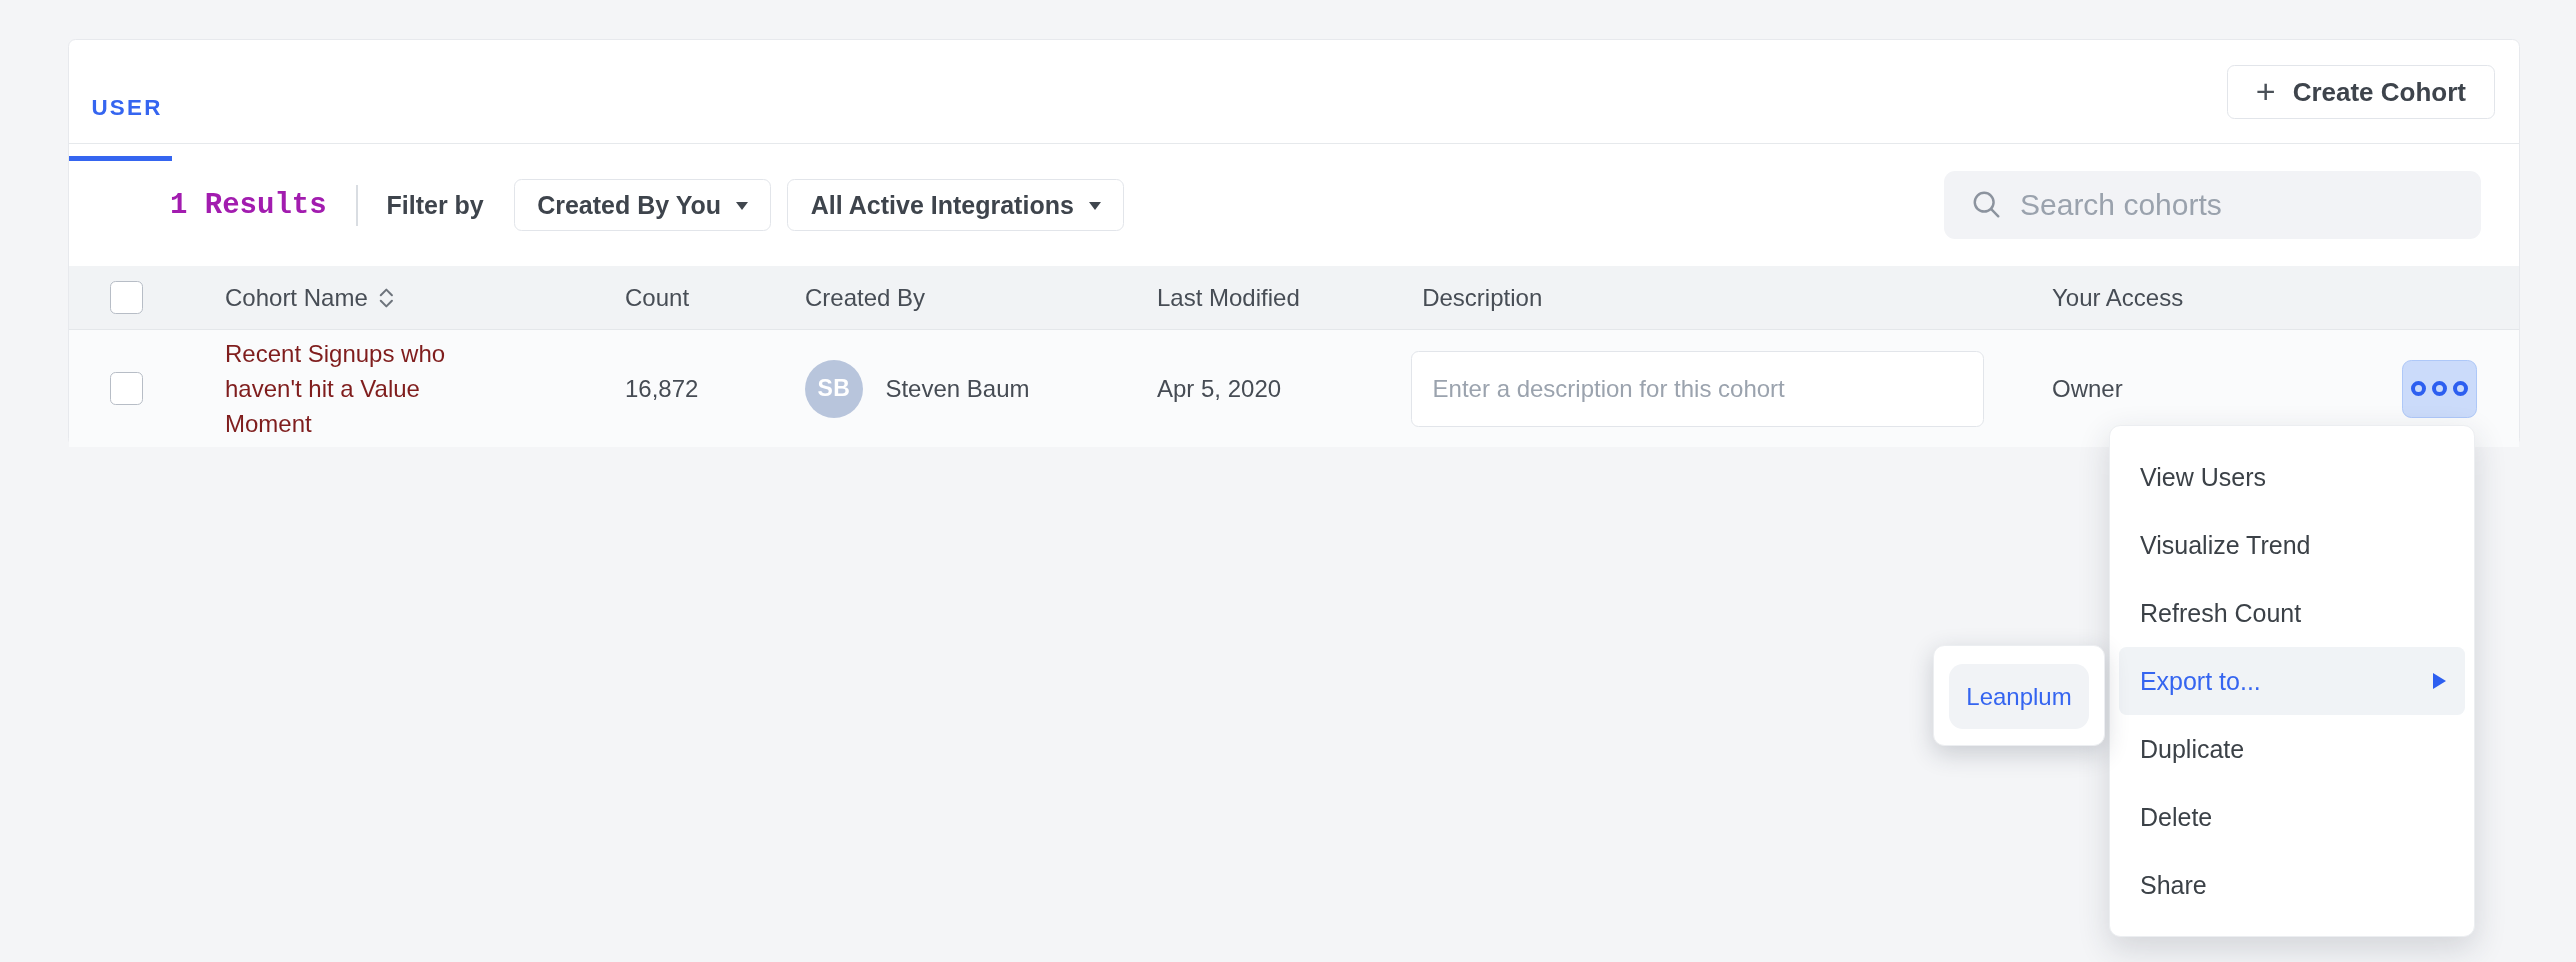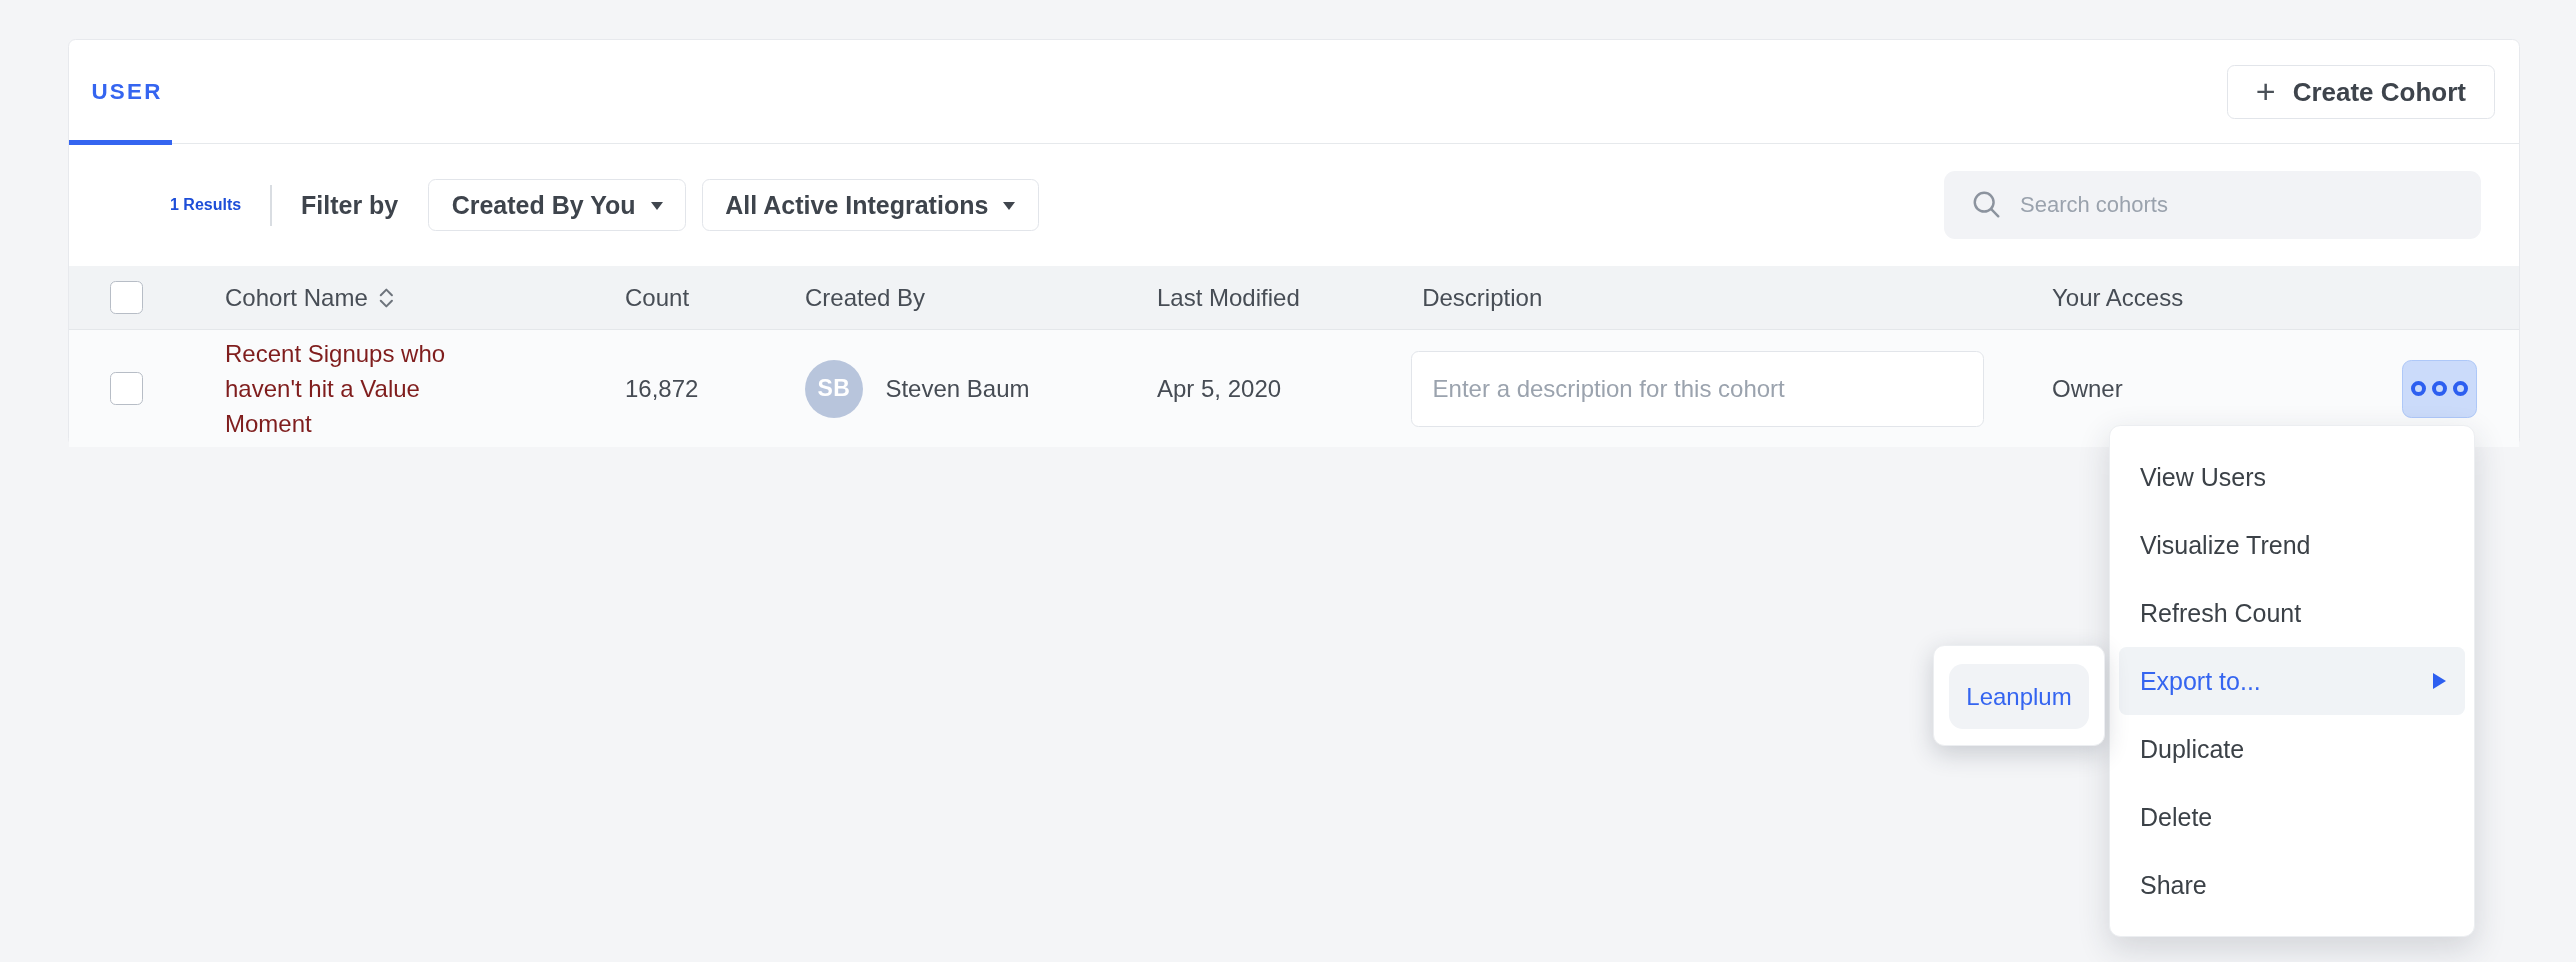--- a/index.html
+++ b/index.html
@@ -14,54 +14,54 @@
 
   
   .panel {
     position:absolute; left:68px; top:39px; width:2452px; height:407px;
     background:#ffffff; border:0.9px solid #e7e9ed; border-radius:7.5px;
   }
 
   
   .tabbar { position:relative; height:104px; border-bottom:0.9px solid #e6e9ec; }
   .tab {
-    position:absolute; left:0; top:0; width:103px; height:104px;
+    position:absolute; left:0; top:16px; width:103px; height:104px;
     display:flex; align-items:center; padding-left:22.4px; cursor:pointer;
   }
   .tab-label { color:#3565f0; font-size:22.4px; font-weight:700; letter-spacing:2.3px; }
   .tab-underline { position:absolute; left:0; bottom:-0.9px; width:103px; height:4.7px; background:#3565f0; }
 
   .create-btn {
     position:absolute; right:24px; top:25px; height:54px; padding:0 28px;
     background:#fff; border:0.9px solid #e2e5ea; border-radius:7.5px;
     display:flex; align-items:center; gap:17px; cursor:pointer;
     font-size:26px; font-weight:600; color:#3e444c;
   }
   .plus-glyph { font-size:34px; font-weight:400; color:#4a5158; line-height:1; margin-top:-2.8px; }
 
   
   .filterbar { height:122px; display:flex; align-items:center; padding-left:101px; }
-  .results { font-size:16px; font-weight:600; color:#1d4ed8; }
+  .results { font-size:29px; font-weight:600; color:#a21caf;font-family:Liberation Mono, monospace; }
   .vdiv { width:1.9px; height:41px; background:#d9dde2; margin:0 29px; }
   .filterby { font-size:25px; font-weight:600; color:#3e444c; margin-right:30px; }
   .drop-btn {
     height:52px; padding:0 22.4px; background:#fff; border:0.9px solid #e2e5ea; border-radius:7.5px;
     display:flex; align-items:center; gap:15px; cursor:pointer;
     font-size:25px; font-weight:600; color:#3e444c;
   }
   .drop-btn + .drop-btn { margin-left:16px; }
   .caret { width:0; height:0; border-left:6.5px solid transparent; border-right:6.5px solid transparent; border-top:8.4px solid #40464e; margin-top:1.9px; }
 
   .search {
     margin-left:auto; margin-right:38px; width:537px; height:68px;
     background:#f2f3f6; border-radius:11.2px; display:flex; align-items:center; padding:0 22.4px 0 27px;
   }
   .search input {
     flex:1; border:none; outline:none; background:transparent;
-    font-size:22px; color:#464c54; margin-left:17px;
+    font-size:30px; color:#464c54; margin-left:17px;
     font-family:"Liberation Sans","DejaVu Sans",sans-serif;
   }
   .search input::placeholder { color:#9aa2ad; }
 
   
   .grid { display:grid; grid-template-columns:156px 400px 180px 352px 254px 641px 282px 1fr; }
   .thead {
     height:64px; background:#f1f3f5; align-items:center;
     font-size:24px; font-weight:500; color:#474d55;
     border-bottom:0.9px solid #e4e7ea;

